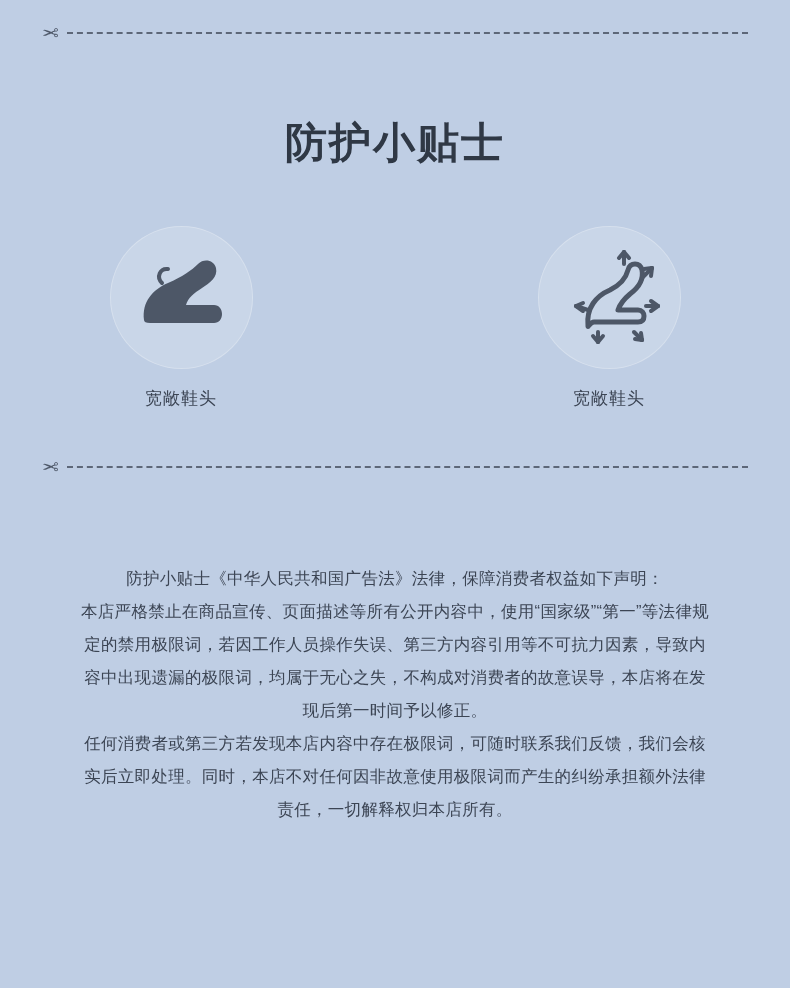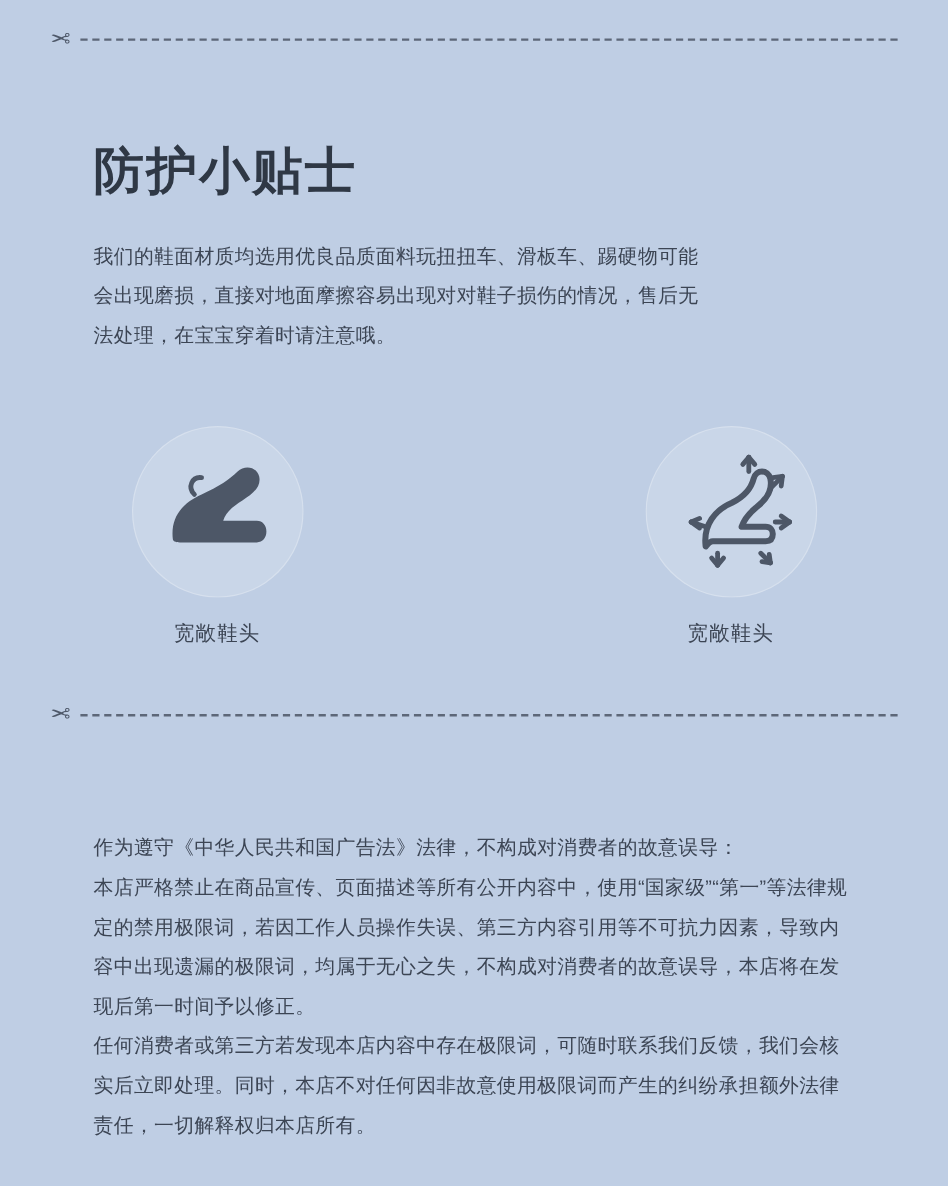--- a/index.html
+++ b/index.html
@@ -34,20 +34,21 @@
   }
   .divider .dash-line {
     flex: 1;
     border-top: 2px dashed #5d6778;
     height: 0;
   }
 
   .section {
     padding: 0 78px;
     box-sizing: border-box;
+    text-align: center;
   }
 
   .sec-title {
     font-size: 42px;
     font-weight: bold;
     letter-spacing: 2px;
     color: #2f3845;
     margin: 0;
     line-height: 1.2;
   }
@@ -106,21 +107,20 @@
 </head>
 <body>
 
 <div class="divider" style="margin-top:18px;">
   <span class="scissors">✂</span>
   <span class="dash-line"></span>
 </div>
 
 <div class="section sec1">
   <h1 class="sec-title sec1-title">防护小贴士</h1>
-  <div class="body-text sec1-text">我们的鞋面材质均选用优良品质面料玩扭扭车、滑板车、踢硬物可能会出现磨损，直接对地面摩擦容易出现对对鞋子损伤的情况，售后无法处理，在宝宝穿着时请注意哦。</div>
 
   <div class="features">
 
     <div class="feature">
       <div class="circle">
         <svg width="110" height="95" viewBox="0 0 110 95">
           <path d="M18 70 C16 52 26 40 42 33 C56 27 66 20 72 14 C78 8 88 10 90 18 C92 27 84 33 76 38 C68 43 62 48 60 55 L88 55 C93 55 96 59 96 64 C96 69 93 73 88 73 L24 73 C20 73 18 72 18 70 Z" fill="#4d5767"></path>
           <path d="M36 33 C30 27 34 18 42 19" fill="none" stroke="#4d5767" stroke-width="4" stroke-linecap="round"></path>
         </svg>
       </div>
@@ -160,17 +160,17 @@
   </div>
 </div>
 
 <div class="divider" style="margin-top:42px;">
   <span class="scissors">✂</span>
   <span class="dash-line"></span>
 </div>
 
 <div class="section sec2">
   <div class="body-text sec2-text">
-    <p>作为遵守《中华人民共和国广告法》法律，不构成对消费者的故意误导：</p>
+    <p>防护小贴士《中华人民共和国广告法》法律，保障消费者权益如下声明：</p>
     <p>本店严格禁止在商品宣传、页面描述等所有公开内容中，使用“国家级”“第一”等法律规定的禁用极限词，若因工作人员操作失误、第三方内容引用等不可抗力因素，导致内容中出现遗漏的极限词，均属于无心之失，不构成对消费者的故意误导，本店将在发现后第一时间予以修正。</p>
     <p>任何消费者或第三方若发现本店内容中存在极限词，可随时联系我们反馈，我们会核实后立即处理。同时，本店不对任何因非故意使用极限词而产生的纠纷承担额外法律责任，一切解释权归本店所有。</p>
   </div>
 </div>
 
 </body></html>

